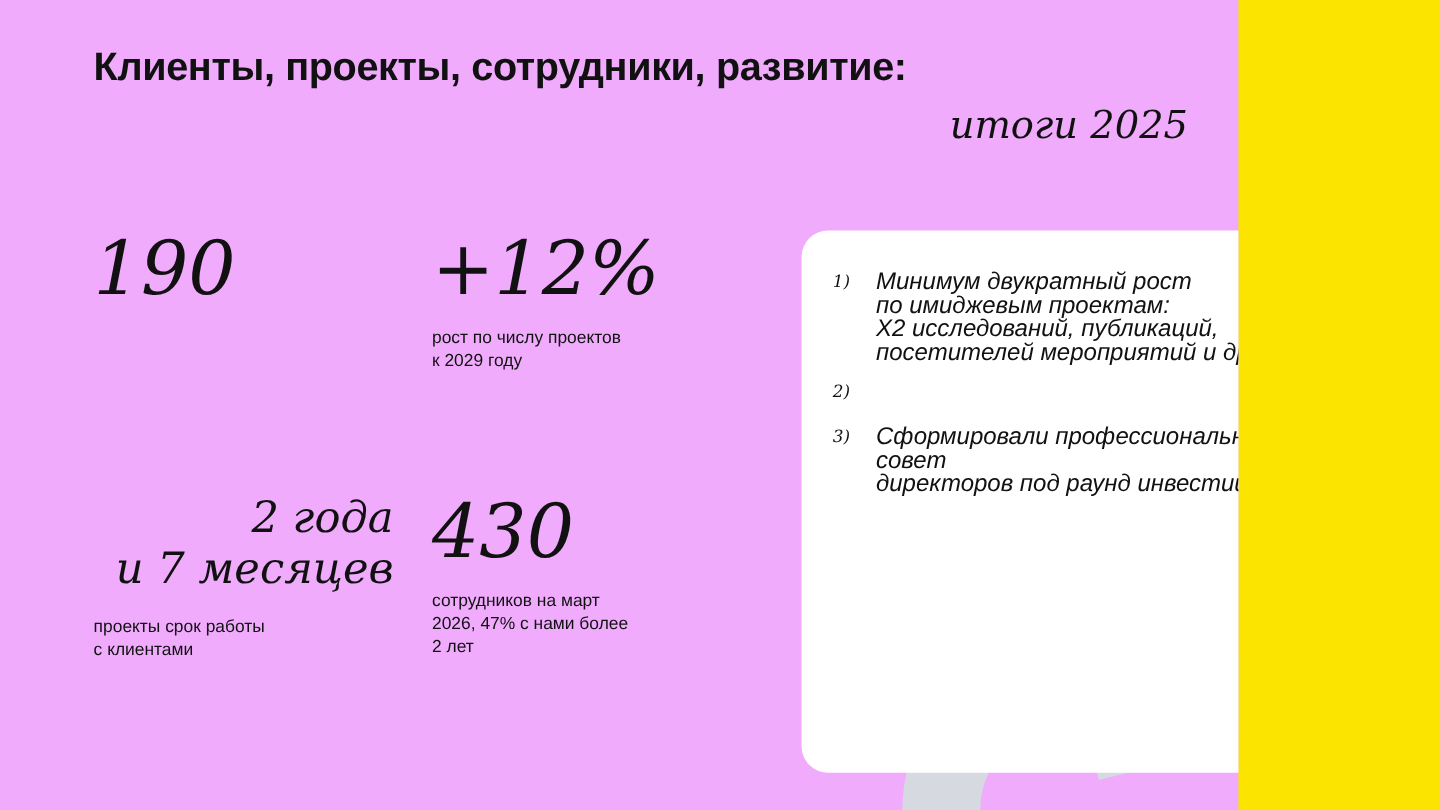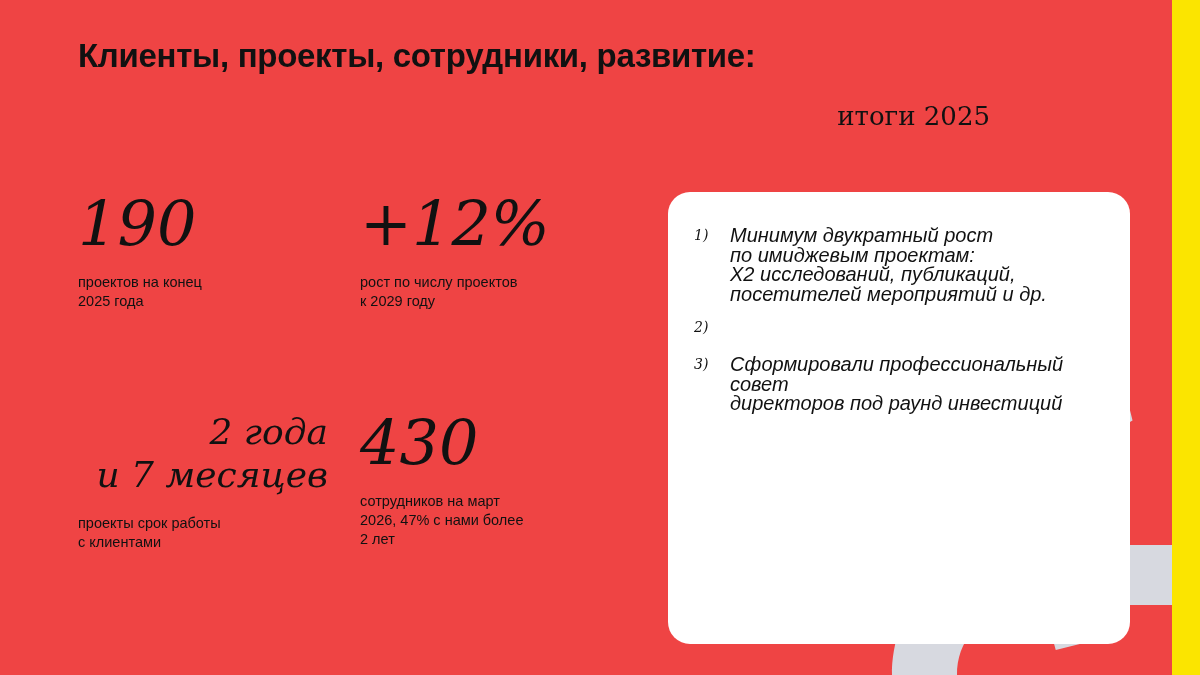--- a/index.html
+++ b/index.html
@@ -8,24 +8,25 @@
   }
   body {
     width: 1200px;
     height: 675px;
     background: #FBE500;
     font-family: "Liberation Sans", sans-serif;
     overflow: hidden;
   }
   .slide {
     position: relative;
-    width: 1172px;
+    width: 1020px;
     height: 675px;
-    background: #ef4444;
+    background: #f0abfc;
     overflow: hidden;
+    padding-left: 12px;
   }
 
   
   .decor {
     position: absolute;
     right: 0;
     bottom: 0;
     width: 430px;
     height: 300px;
     pointer-events: none;
@@ -41,26 +42,27 @@
   .title-line1 {
     font-family: "Liberation Sans", sans-serif;
     font-weight: bold;
     font-size: 33px;
     line-height: 40px;
     color: #111111;
     letter-spacing: -0.3px;
   }
   .title-line2 {
     font-family: "DejaVu Serif", serif;
-    font-size: 26px;
+    font-style: italic;
+    font-size: 32px;
     line-height: 44px;
     color: #111111;
     text-align: right;
     padding-right: 28px;
-    margin-top: 18px;
+    margin-top: 6px;
   }
 
   
   .stats {
     position: absolute;
     left: 78px;
     top: 192px;
     width: 540px;
   }
   .stat-row {
@@ -157,22 +159,20 @@
   <div class="title-block">
     <div class="title-line1">Клиенты, проекты, сотрудники, развитие:</div>
     <div class="title-line2">итоги 2025</div>
   </div>
 
   <div class="stats">
 
     <div class="stat-row">
       <div class="stat">
         <div class="big xl">190</div>
-        <div class="caption">проектов на конец
-2025 года</div>
       </div>
       <div class="stat">
         <div class="big xl">+12%</div>
         <div class="caption">рост по числу проектов
 к 2029 году</div>
       </div>
     </div>
 
     <div class="stat-row second">
       <div class="stat">

